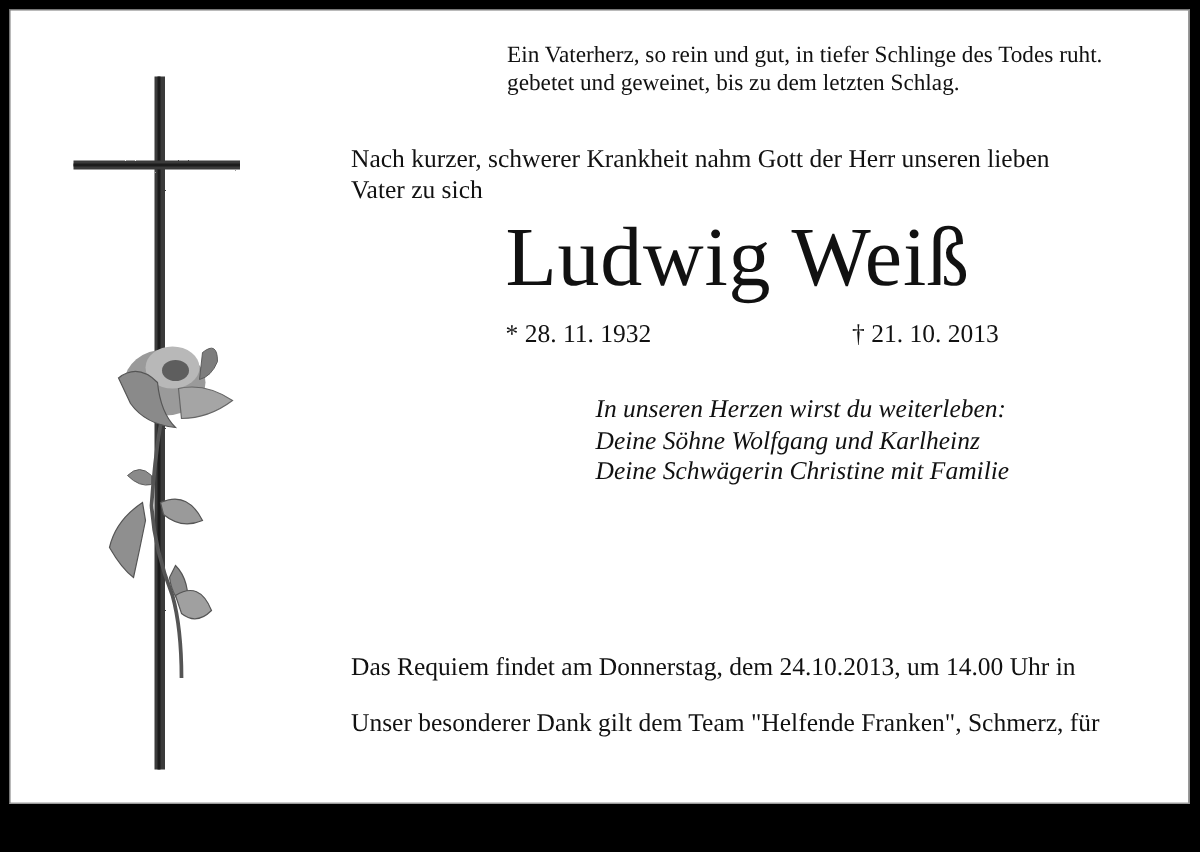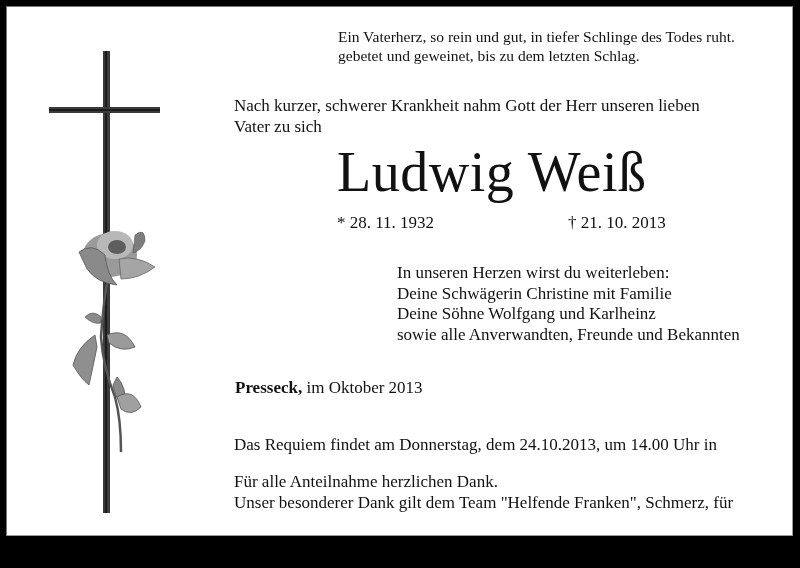--- a/index.html
+++ b/index.html
@@ -19,21 +19,21 @@
     border-bottom: 1px solid #9a9a9a;
     border-top: 1px solid #777;
     border-left: 1px solid #777;
   }
   .abs { position: absolute; white-space: nowrap; }
   .poem { left: 331px; top: 20px; font-size: 15.5px; line-height: 19px; }
   .intro { left: 227px; top: 88px; font-size: 17px; line-height: 21px; }
   .name { left: 330px; top: 133px; font-size: 56px; line-height: 64px; letter-spacing: 0.5px; }
   .born { left: 330px; top: 205px; font-size: 17px; line-height: 22px; }
   .died { left: 548px; top: 205px; font-size: 17px; line-height: 22px; margin-left: 13px; }
-  .mourners { left: 390px; top: 256px; font-size: 17px; line-height: 20.5px; }
+  .mourners { left: 390px; top: 256px; font-size: 17px; line-height: 20.5px; font-style: italic; }
   .place { left: 228px; top: 370px; font-size: 17px; line-height: 22px; }
   .place b { font-weight: bold; }
   .requiem { left: 227px; top: 403px; font-size: 17px; line-height: 21px; margin-top: 24px; }
   .thanks { left: 227px; top: 465px; font-size: 17px; line-height: 20.5px; }
   .line { display: block; }
   .cross { position: absolute; left: 30px; top: 40px; width: 150px; height: 480px; }
 </style>
 </head>
 <body>
 
@@ -81,31 +81,26 @@
     <span class="line">Vater zu sich</span>
   </div>
 
   <div class="abs name">Ludwig Weiß</div>
 
   <div class="abs born">* 28. 11. 1932</div>
   <div class="abs died">† 21. 10. 2013</div>
 
   <div class="abs mourners">
     <span class="line">In unseren Herzen wirst du weiterleben:</span>
+    <span class="line">Deine Söhne Wolfgang und Karlheinz</span>
     <span class="line">Deine Schwägerin Christine mit Familie</span>
-    <span class="line">Deine Söhne Wolfgang und Karlheinz</span>
-    <span class="line">sowie alle Anverwandten, Freunde und Bekannten</span>
   </div>
 
-  <div class="abs place">
-    <b>Presseck,</b><span> im Oktober 2013</span>
-  </div>
 
   <div class="abs requiem">
     <span class="line">Das Requiem findet am Donnerstag, dem 24.10.2013, um 14.00 Uhr in</span>
   </div>
 
   <div class="abs thanks">
-    <span class="line">Für alle Anteilnahme herzlichen Dank.</span>
     <span class="line">Unser besonderer Dank gilt dem Team "Helfende Franken", Schmerz, für</span>
   </div>
 
 </div>
 
 </body></html>

